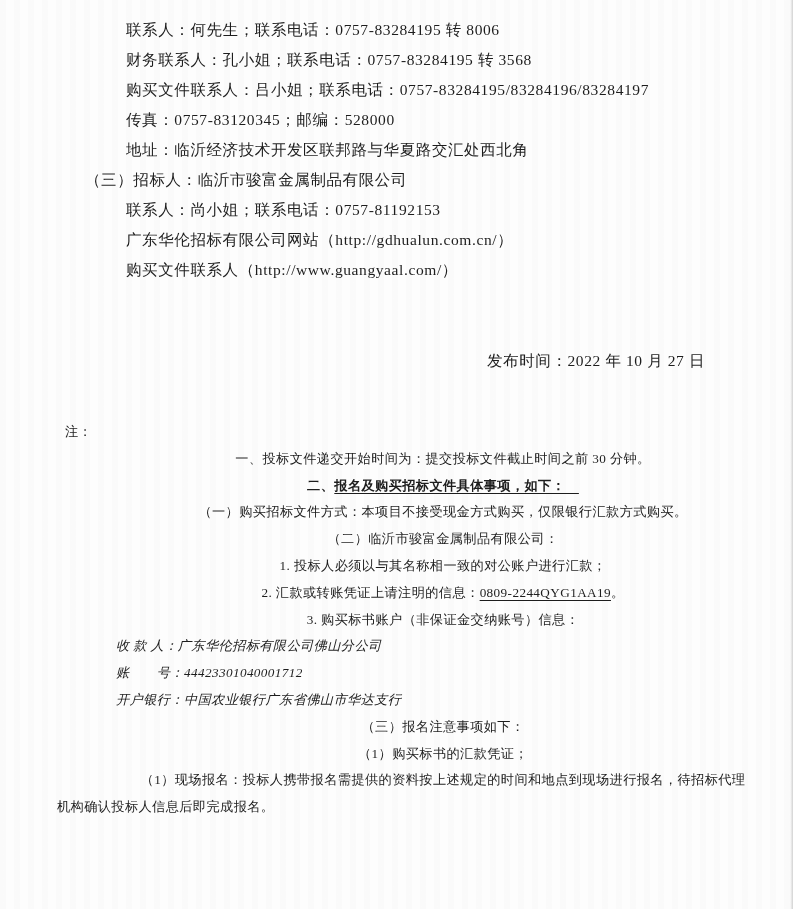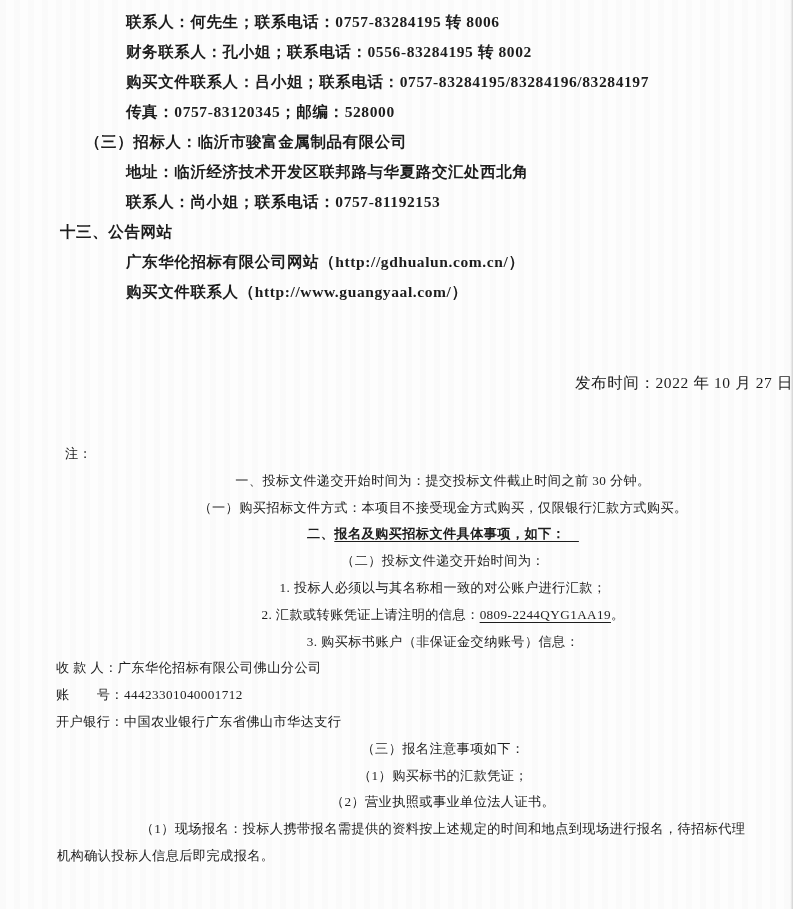--- a/index.html
+++ b/index.html
@@ -16,79 +16,77 @@
     background:
       repeating-linear-gradient(90deg, rgba(0,0,0,0.012) 0 6px, rgba(0,0,0,0) 6px 14px),
       #fdfdfd;
   }
   .page-edge-right{
     position:absolute; top:0; right:0; width:3px; height:100%;
     background:linear-gradient(90deg, rgba(0,0,0,0) , #d2d2d2);
   }
   .line{white-space:pre-wrap;}
   
-  .top-section{padding-top:7px;font-weight:bold;}
+  .top-section{padding-top:15px;}
   .top-section .line{
     font-size:15.5px; line-height:30px; letter-spacing:0.6px;
   }
   .ind-contact{margin-left:126px;}
   .ind-item3{margin-left:85px;}
   .ind-sec13{margin-left:60px;}
   
   .publish-date{
     margin-top:61px;
     font-size:15.5px; line-height:30px; letter-spacing:0.6px;
-    text-align:right; 
+    text-align:right; padding-right:88px;
   }
   
   .notes-section{margin-top:43px;}
   .notes-section .line{
     font-size:13.2px; line-height:26.8px; letter-spacing:0.4px;
   }
   .ind-note-label{margin-left:65px;}
   .ind-note-item{margin-left:93px;text-align:center;}
-  .ind-note-sub{margin-left:56px;}
+  .ind-note-sub{margin-left:116px;font-style:italic;}
   .ind-note-cont{margin-left:57px;}
   .bold{font-weight:bold;}
   .ul{
     text-decoration:underline;
     text-underline-offset:3px;
     text-decoration-thickness:1px;
     white-space:pre-wrap;
   }
 </style>
 </head>
 <body>
 
 <div class="page">
   <div class="top-section" id="top-section">
       <div class="line ind-contact"><span>联系人：何先生；联系电话：0757-83284195 转 8006</span></div>
-      <div class="line ind-contact"><span>财务联系人：孔小姐；联系电话：0556-83284195 转 8002</span></div>
+      <div class="line ind-contact"><span>财务联系人：孔小姐；联系电话：0757-83284195 转 3568</span></div>
       <div class="line ind-contact"><span>购买文件联系人：吕小姐；联系电话：0757-83284195/83284196/83284197</span></div>
       <div class="line ind-contact"><span>传真：0757-83120345；邮编：528000</span></div>
+      <div class="line ind-contact"><span>地址：临沂经济技术开发区联邦路与华夏路交汇处西北角</span></div>
       <div class="line ind-item3"><span>（三）招标人：临沂市骏富金属制品有限公司</span></div>
-      <div class="line ind-contact"><span>地址：临沂经济技术开发区联邦路与华夏路交汇处西北角</span></div>
       <div class="line ind-contact"><span>联系人：尚小姐；联系电话：0757-81192153</span></div>
-      <div class="line ind-sec13"><span>十三、公告网站</span></div>
       <div class="line ind-contact"><span>广东华伦招标有限公司网站（http://gdhualun.com.cn/）</span></div>
       <div class="line ind-contact"><span>购买文件联系人（http://www.guangyaal.com/）</span></div>
     </div>
   <div class="publish-date line">发布时间：2022 年 10 月 27 日</div>
   <div class="notes-section" id="notes-section">
       <div class="line ind-note-label"><span>注：</span></div>
       <div class="line ind-note-item"><span>一、投标文件递交开始时间为：提交投标文件截止时间之前 30 分钟。</span></div>
+      <div class="line ind-note-item bold"><span>二、</span><span class="ul">报名及购买招标文件具体事项，如下：　</span></div>
       <div class="line ind-note-item"><span>（一）购买招标文件方式：本项目不接受现金方式购买，仅限银行汇款方式购买。</span></div>
-      <div class="line ind-note-item bold"><span>二、</span><span class="ul">报名及购买招标文件具体事项，如下：　</span></div>
-      <div class="line ind-note-item"><span>（二）投标文件递交开始时间为：</span></div>
+      <div class="line ind-note-item"><span>（二）临沂市骏富金属制品有限公司：</span></div>
       <div class="line ind-note-item"><span>1. 投标人必须以与其名称相一致的对公账户进行汇款；</span></div>
       <div class="line ind-note-item"><span>2. 汇款或转账凭证上请注明的信息：</span><span class="ul">0809-2244QYG1AA19</span><span>。</span></div>
       <div class="line ind-note-item"><span>3. 购买标书账户（非保证金交纳账号）信息：</span></div>
       <div class="line ind-note-sub"><span>收 款 人：广东华伦招标有限公司佛山分公司</span></div>
       <div class="line ind-note-sub"><span>账　　号：44423301040001712</span></div>
       <div class="line ind-note-sub"><span>开户银行：中国农业银行广东省佛山市华达支行</span></div>
       <div class="line ind-note-item"><span>（三）报名注意事项如下：</span></div>
       <div class="line ind-note-item"><span>（1）购买标书的汇款凭证；</span></div>
-      <div class="line ind-note-item"><span>（2）营业执照或事业单位法人证书。</span></div>
       <div class="line ind-note-item"><span>（1）现场报名：投标人携带报名需提供的资料按上述规定的时间和地点到现场进行报名，待招标代理</span></div>
       <div class="line ind-note-cont"><span>机构确认投标人信息后即完成报名。</span></div>
     </div>
   <div class="page-edge-right"></div>
 </div>
 
 </body></html>

